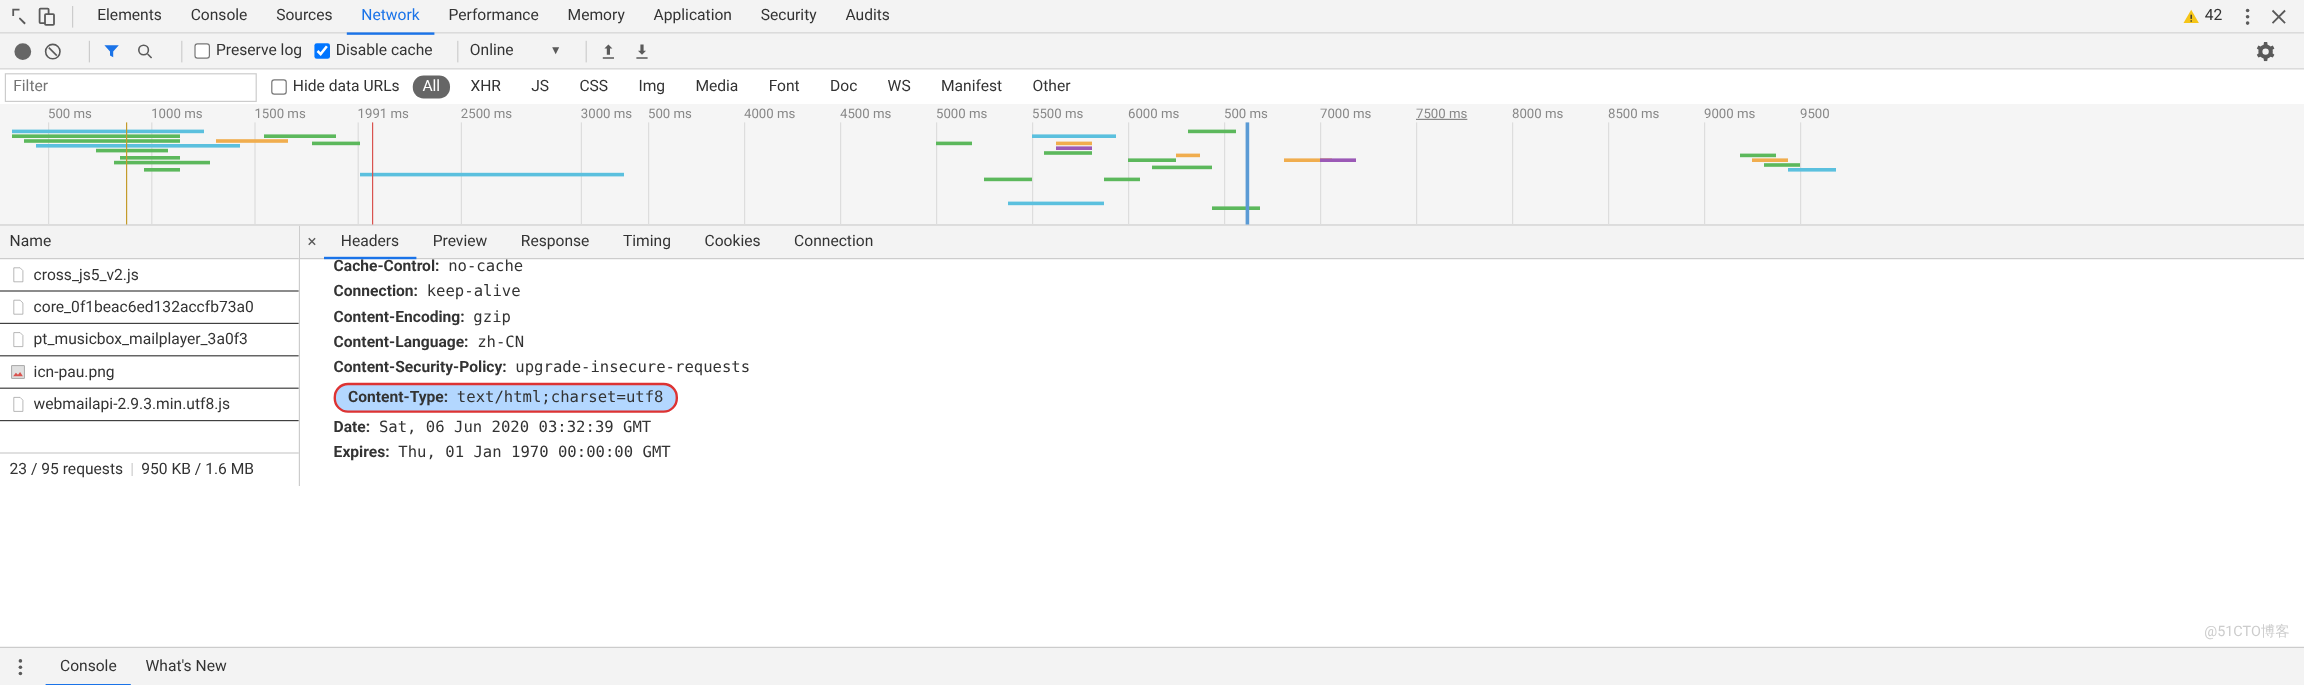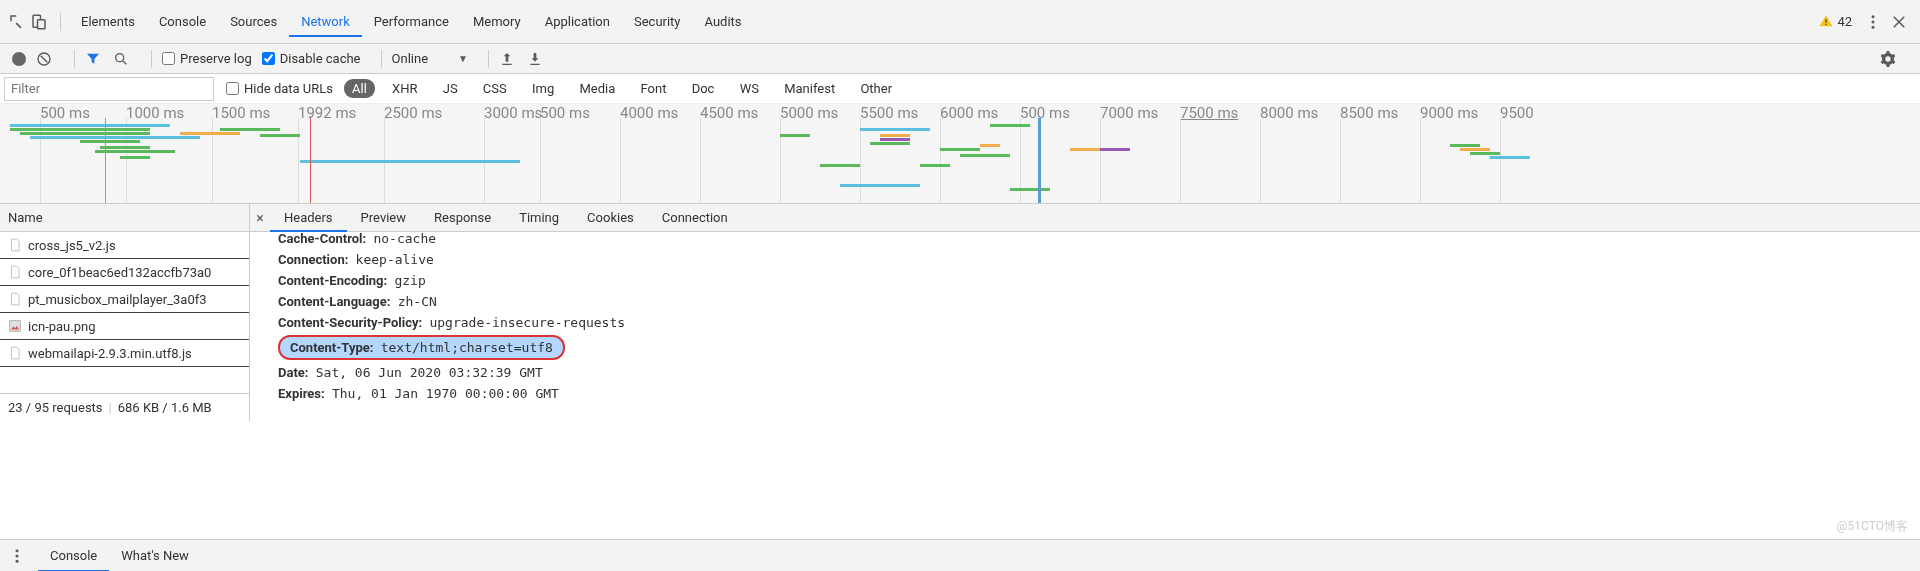--- a/index.html
+++ b/index.html
@@ -1,23 +1,23 @@
 <!DOCTYPE html>
 <html><head>
 <meta charset="utf-8">
 <style>
 *{margin:0;padding:0;box-sizing:border-box;font-family:-apple-system,BlinkMacSystemFont,"Segoe UI",Roboto,sans-serif;font-size:13px;color:#333}
 body{background:#fff;width:1920px;height:571px;overflow:hidden;position:relative}
-.topbar{height:44px;border-bottom:1px solid #ccc;display:flex;align-items:center;padding:0 8px;background:#f3f3f3}
+.topbar{height:28px;border-bottom:1px solid #ccc;display:flex;align-items:center;padding:0 8px;background:#f3f3f3}
 .topbar .ico{width:18px;height:18px;margin-right:4px;fill:#5a5a5a;cursor:pointer}
 .topbar .sep{width:1px;height:18px;background:#ccc;margin:0 8px}
 .tabs{display:flex;align-items:center;flex:1}
 .tab{padding:0 12px;height:30px;line-height:30px;cursor:pointer;color:#333}
 .tab.active{color:#1a73e8;border-bottom:2px solid #1a73e8}
-.warn{display:flex;align-items:flex-start;margin-right:8px}
+.warn{display:flex;align-items:center;margin-right:8px}
 .warn-tri{width:14px;height:14px;margin-right:4px}
 .warn-n{color:#333}
 .dots,.closex{width:18px;height:18px;fill:#5a5a5a;cursor:pointer;margin:0 4px}
 .toolbar{height:30px;border-bottom:1px solid #ccc;display:flex;align-items:center;padding:0 12px;background:#f3f3f3}
 .toolbar .circ{width:14px;height:14px;border-radius:50%;border:2px solid #666;margin-right:10px;cursor:pointer}
 .toolbar .ico2{width:16px;height:16px;margin-right:12px;fill:#5a5a5a;cursor:pointer}
 .toolbar .ico2.blue{fill:#1a73e8}
 .toolbar .sep2{width:1px;height:18px;background:#ccc;margin:0 10px}
 .chk{display:flex;align-items:center;margin-right:10px;cursor:pointer}
 .chk input{margin-right:5px}
@@ -27,21 +27,21 @@
 .filterbar{height:30px;border-bottom:1px solid #eee;display:flex;align-items:center;background:#fff}
 .filterbox{width:210px;height:24px;border:1px solid #ccc;margin-left:4px;padding:0 6px;color:#999}
 .filterbar .chk2{display:flex;align-items:center;margin-left:12px;cursor:pointer}
 .filterbar .chk2 input{margin-right:5px}
 .pill{display:inline-block;padding:2px 8px;border-radius:9px;margin:0 3px;cursor:pointer}
 .pill.all{background:#666;color:#fff}
 .pill.plain{color:#333}
 .waterfall{height:100px;border-bottom:1px solid #ccc;background:#f5f5f5;position:relative;overflow:hidden}
 .wf-lane{position:absolute;top:0;width:50%;height:100%}
 .wf-lane.right{left:540px;width:1030px}
-.wf-tick{position:absolute;top:0;font-size:15px;color:#888}
+.wf-tick{position:absolute;top:0;font-size:11px;color:#888}
 .wf-tick::before{content:"";position:absolute;top:14px;left:0;width:1px;height:86px;background:#ddd}
 .bar{position:absolute;height:3px}
 .vline{position:absolute;top:14px;width:1px;height:86px}
 .midpanel{display:flex;height:217px}
 .namecol{width:250px;border-right:1px solid #ccc;display:flex;flex-direction:column}
 .namehead{height:28px;line-height:28px;padding-left:8px;border-bottom:1px solid #ccc;background:#f3f3f3}
 .namelist{flex:1;overflow:hidden}
 .nrow{height:27px;display:flex;align-items:center;padding-left:8px;cursor:pointer;border-bottom:1px solid #404040}
 .nrow.selected{background:#dbe8fb}
 .nrow .fico{width:14px;height:14px;margin-right:6px;flex-shrink:0}
@@ -165,21 +165,21 @@
     <span class="pill plain">Manifest</span>
     <span class="pill plain">Other</span>
   </span>
 </div>
 
 <div class="waterfall">
   <div class="wf-lane" id="wf-left">
       <div class="wf-tick" style="left: 40px;">500 ms</div>
       <div class="wf-tick" style="left: 126px;">1000 ms</div>
       <div class="wf-tick" style="left: 212px;">1500 ms</div>
-      <div class="wf-tick" style="left: 298px;">1992 ms</div>
+      <div class="wf-tick" style="left: 298px;">1991 ms</div>
       <div class="wf-tick" style="left: 384px;">2500 ms</div>
       <div class="wf-tick" style="left: 484px;">3000 ms</div>
       <div class="bar" style="left: 10px; top: 20px; width: 160px; background: rgb(91, 192, 222);"></div>
       <div class="bar" style="left: 10px; top: 24px; width: 140px; background: rgb(92, 184, 92);"></div>
       <div class="bar" style="left: 20px; top: 28px; width: 130px; background: rgb(92, 184, 92);"></div>
       <div class="bar" style="left: 30px; top: 32px; width: 170px; background: rgb(91, 192, 222);"></div>
       <div class="bar" style="left: 80px; top: 36px; width: 60px; background: rgb(92, 184, 92);"></div>
       <div class="bar" style="left: 100px; top: 42px; width: 50px; background: rgb(92, 184, 92);"></div>
       <div class="bar" style="left: 95px; top: 46px; width: 80px; background: rgb(92, 184, 92);"></div>
       <div class="bar" style="left: 180px; top: 28px; width: 60px; background: rgb(240, 173, 78);"></div>
@@ -259,21 +259,21 @@
         <div class="nrow">
           <span class="fico"><svg viewBox="0 0 24 24" width="14" height="14">
               <path d="M6 2h9l4 4v16H6V2z" fill="#fff" stroke="#999"></path>
             </svg></span>
           <span>webmailapi-2.9.3.min.utf8.js</span>
         </div>
       </div>
     <div class="statusbar">
       <span>23 / 95 requests</span>
       <span class="ssep">|</span>
-      <span>686 KB / 1.6 MB</span>
+      <span>950 KB / 1.6 MB</span>
     </div>
   </div>
   <div class="detail">
     <div class="detailtabs">
       <div class="xbtn">×</div>
       <div class="dtab active">Headers</div>
       <div class="dtab">Preview</div>
       <div class="dtab">Response</div>
       <div class="dtab">Timing</div>
       <div class="dtab">Cookies</div>

